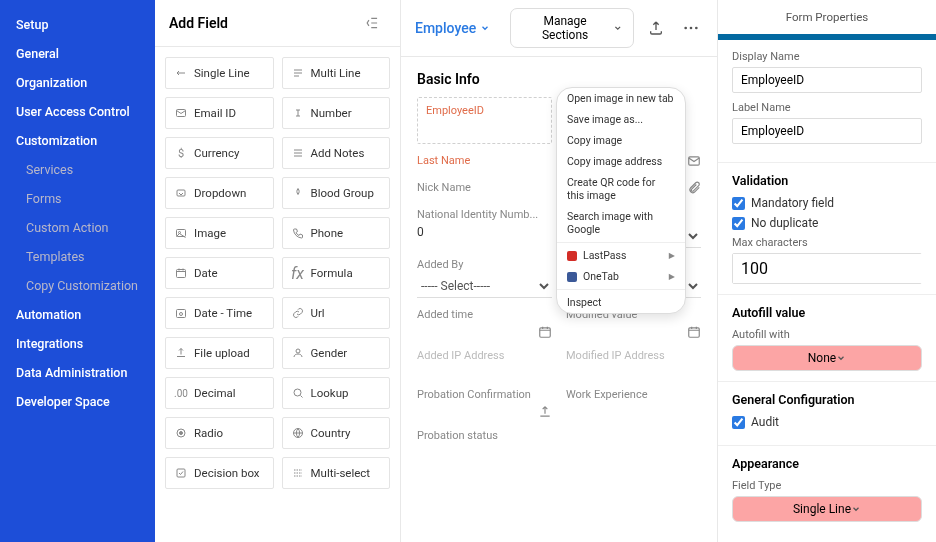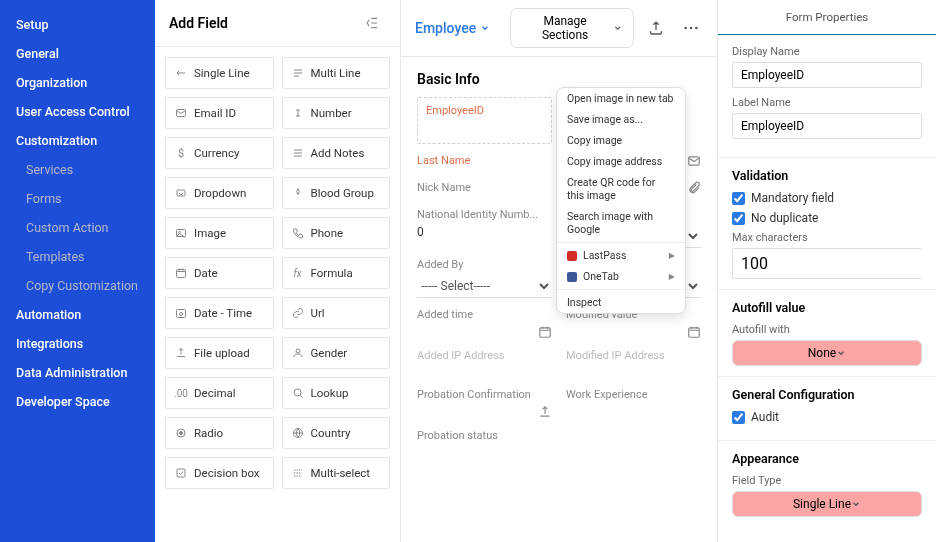--- a/index.html
+++ b/index.html
@@ -31,29 +31,29 @@
 .fcell { font-size: 12px; }
 .fcell .lbl { color: #888; font-size: 11px; margin-bottom: 4px; }
 .fcell .lbl.req { color: #e06c4a; }
 .fcell.selected { border: 1px dashed #d0d0d0; padding: 6px 8px; border-radius: 2px; }
 .fcell .val { color: #333; font-size: 12px; }
 .sel { width: 100%; border: none; border-bottom: 1px solid #ddd; font-size: 12px; padding: 3px 0; background: transparent; color: #555; }
 .mini-icon { float: right; color: #888; }
 .row-single { margin-bottom: 10px; }
 
 
-.ctx { position: absolute; left: 155px; top: 30px; width: 130px; background: #fff; border: 1px solid #ddd; border-radius: 8px; box-shadow: 0 4px 12px rgba(0,0,0,0.12); font-size: 10.5px; z-index: 20; }
+.ctx { position: absolute; left: 155px; top: 30px; width: 130px; background: #fff; border: 1px solid #ddd; border-radius: 16px; box-shadow: 0 4px 12px rgba(0,0,0,0.12); font-size: 10.5px; z-index: 20; }
 .ctx .ci { padding: 4px 10px; cursor: pointer; display: flex; align-items: center; gap: 6px; color: #333; }
 .ctx .sep { border-top: 1px solid #eee; margin: 2px 0; }
 .ctx .arr { margin-left: auto; color: #888; font-size: 8px; }
 .ctx .ext-ic { width: 10px; height: 10px; display:inline-block; border-radius:2px; }
 
 
 .props { width: 218px; flex-shrink: 0; display: flex; flex-direction: column; }
-.props-tabs { display: flex; border-bottom: 1px solid #0369a1; }
+.props-tabs { display: flex; border-bottom: 6px solid #0369a1; }
 .ptab { flex: 1; text-align: center; font-size: 11.5px; padding: 10px 4px; cursor: pointer; color: #555; }
 .ptab.active { color: #2a7ae2; border-bottom: 2px solid #2a7ae2; }
 .props-body { flex: 1; overflow-y: auto; }
 .pgroup { border-bottom: 1px solid #eee; padding: 10px 14px; }
 .pgroup .gtitle { font-weight: 600; font-size: 12.5px; margin-bottom: 8px; }
 .plabel { font-size: 11px; color: #666; margin-bottom: 4px; }
 .pinput { width: 100%; border: 1px solid #ddd; border-radius: 2px; padding: 5px 8px; font-size: 12px; margin-bottom: 8px; }
 .chk { display: flex; align-items: center; gap: 6px; font-size: 12px; margin-bottom: 6px; color: #333; }
 .chk input { accent-color: #2a7ae2; }
 .pselect { width: 100%; border: 1px solid #ddd; border-radius: 6px; padding: 5px 8px; font-size: 12px; background: #fca5a5; display: flex; align-items: center; justify-content: center; cursor: pointer; }
@@ -179,21 +179,21 @@
         <span class="ic">
           <svg width="12" height="12" viewBox="0 0 24 24" fill="none" stroke="#888" stroke-width="2">
             <rect x="3" y="5" width="18" height="16" rx="2"></rect>
             <path d="M3 9h18M8 3v4M16 3v4"></path>
           </svg>
         </span>
         <span>Date</span>
       </div>
       <div class="fld">
         <span class="ic">
-          <span style="font-size:10px;color:#888;font-style:italic">fx</span>
+          <span style="font-size:16px;color:#888;font-style:italic">fx</span>
         </span>
         <span>Formula</span>
       </div>
       <div class="fld">
         <span class="ic">
           <svg width="12" height="12" viewBox="0 0 24 24" fill="none" stroke="#888" stroke-width="2">
             <rect x="3" y="5" width="18" height="16" rx="2"></rect>
             <circle cx="12" cy="14" r="3"></circle>
           </svg>
         </span>

